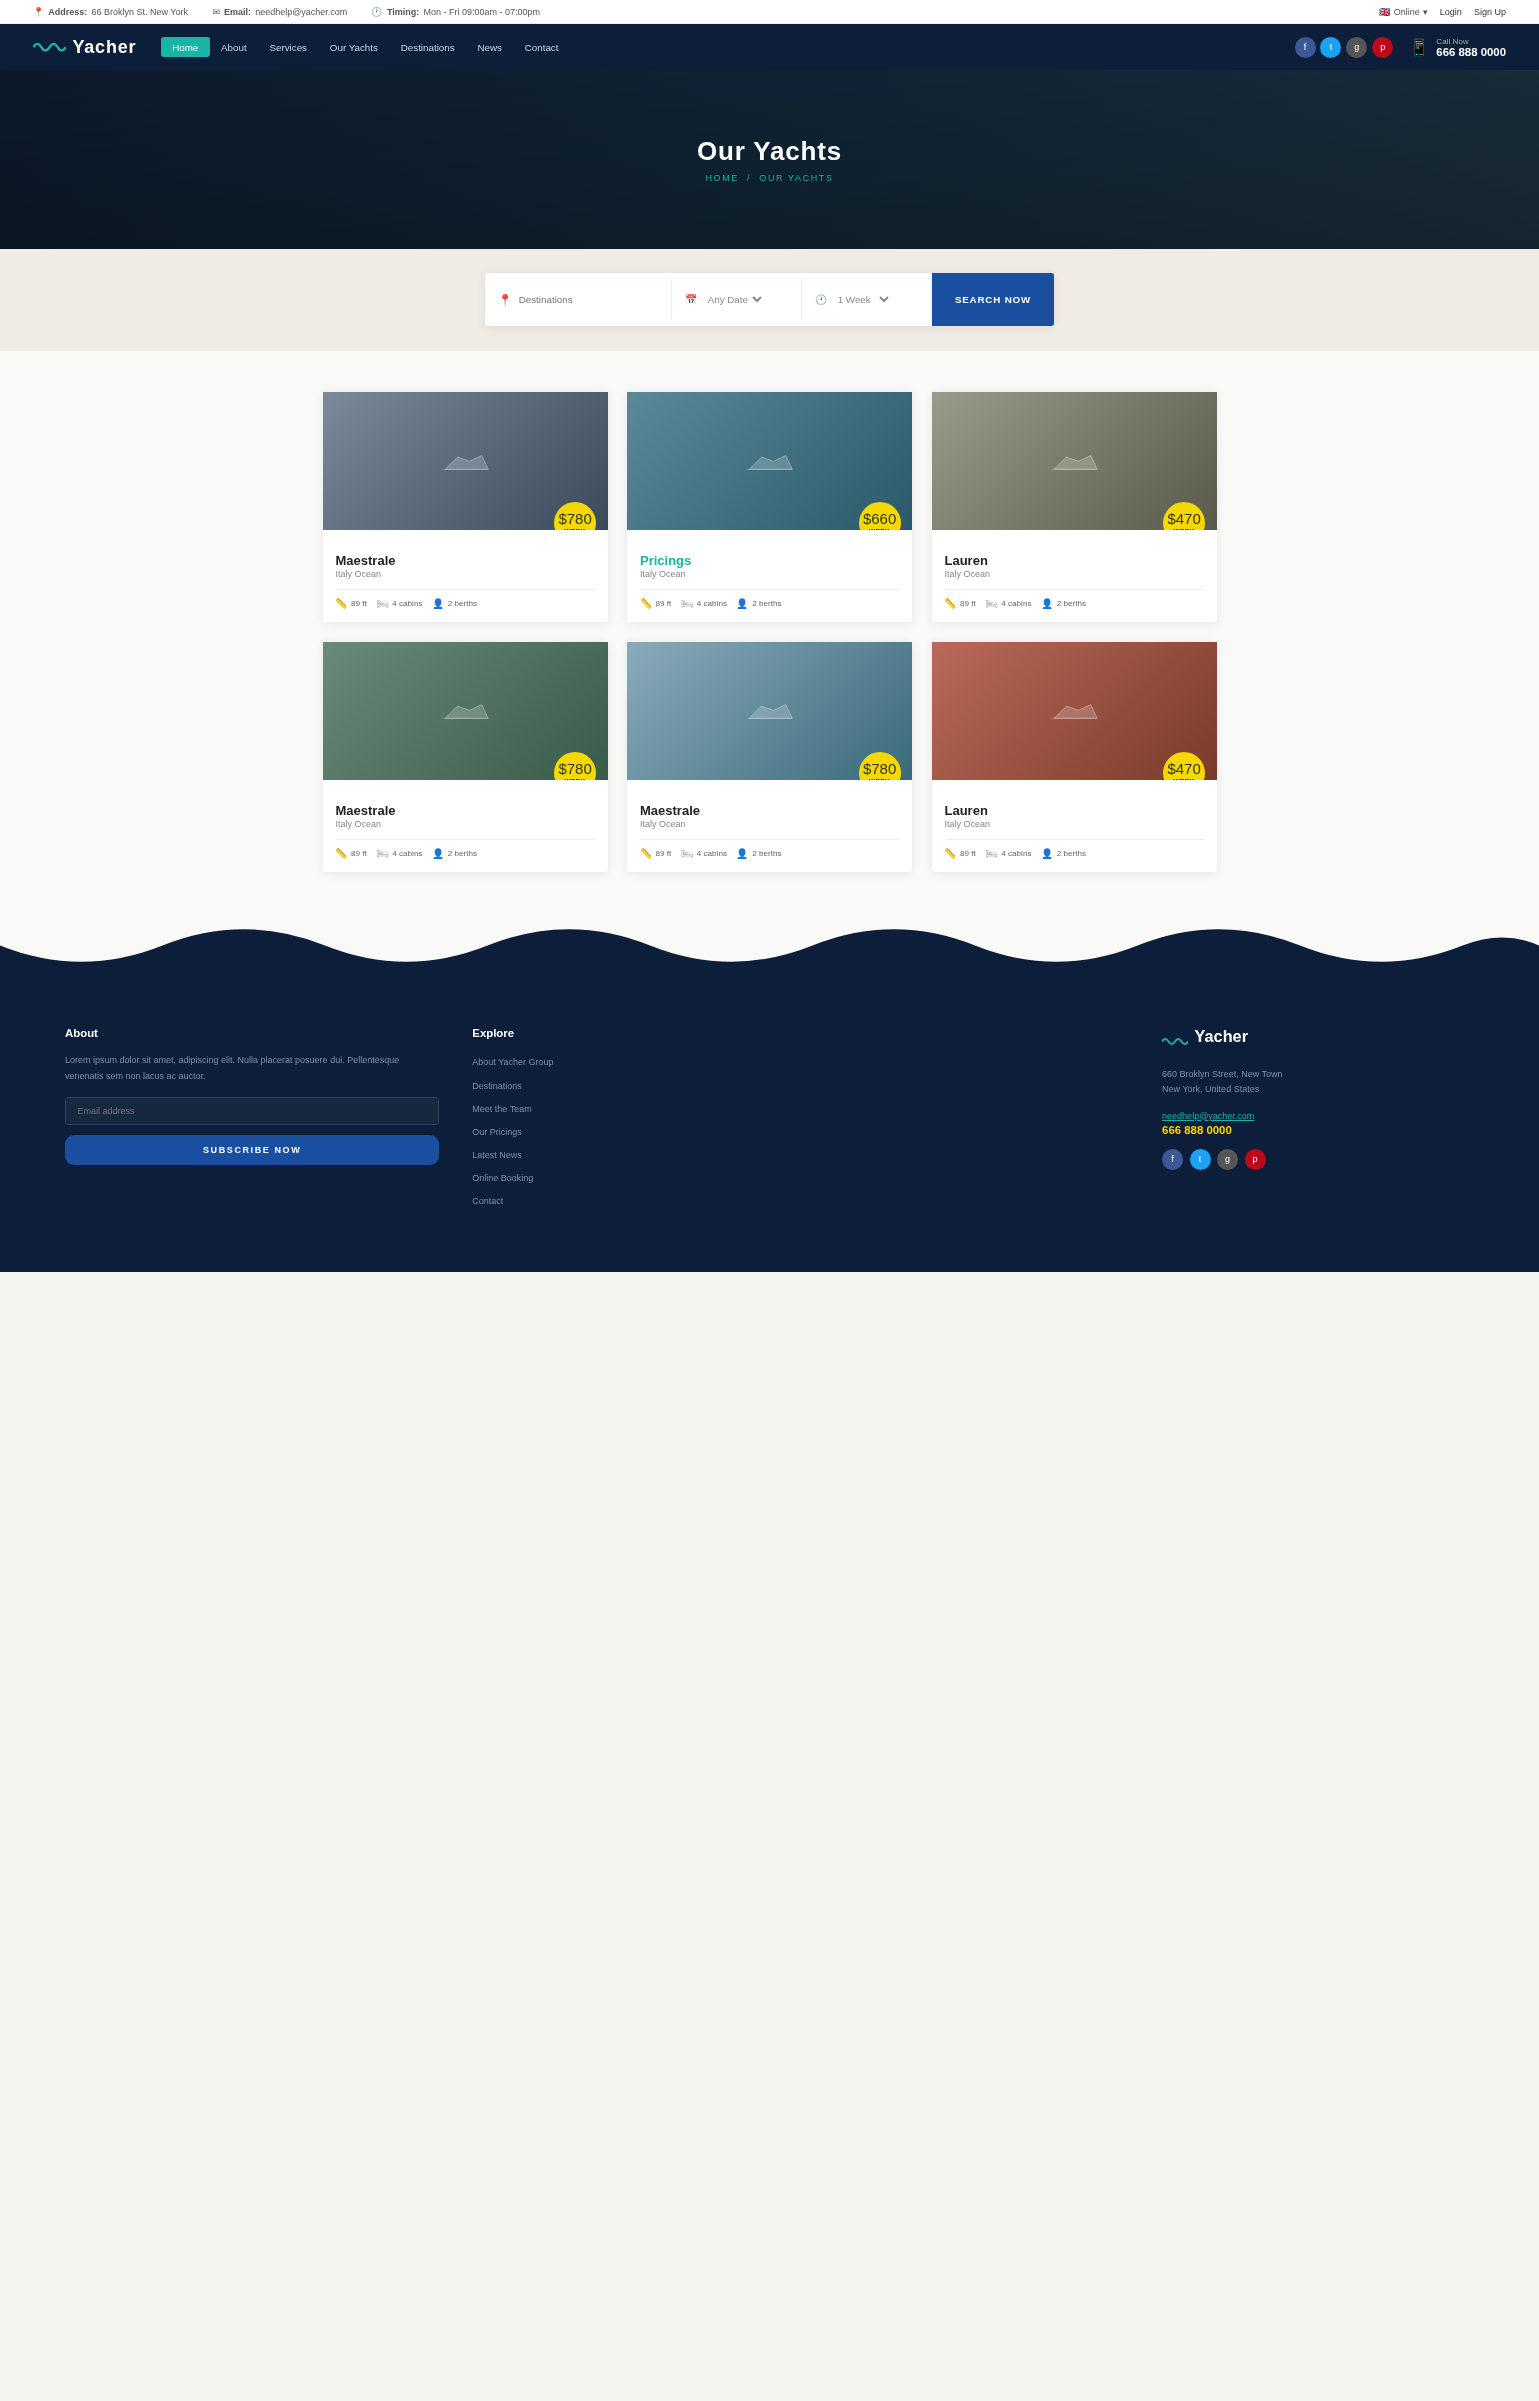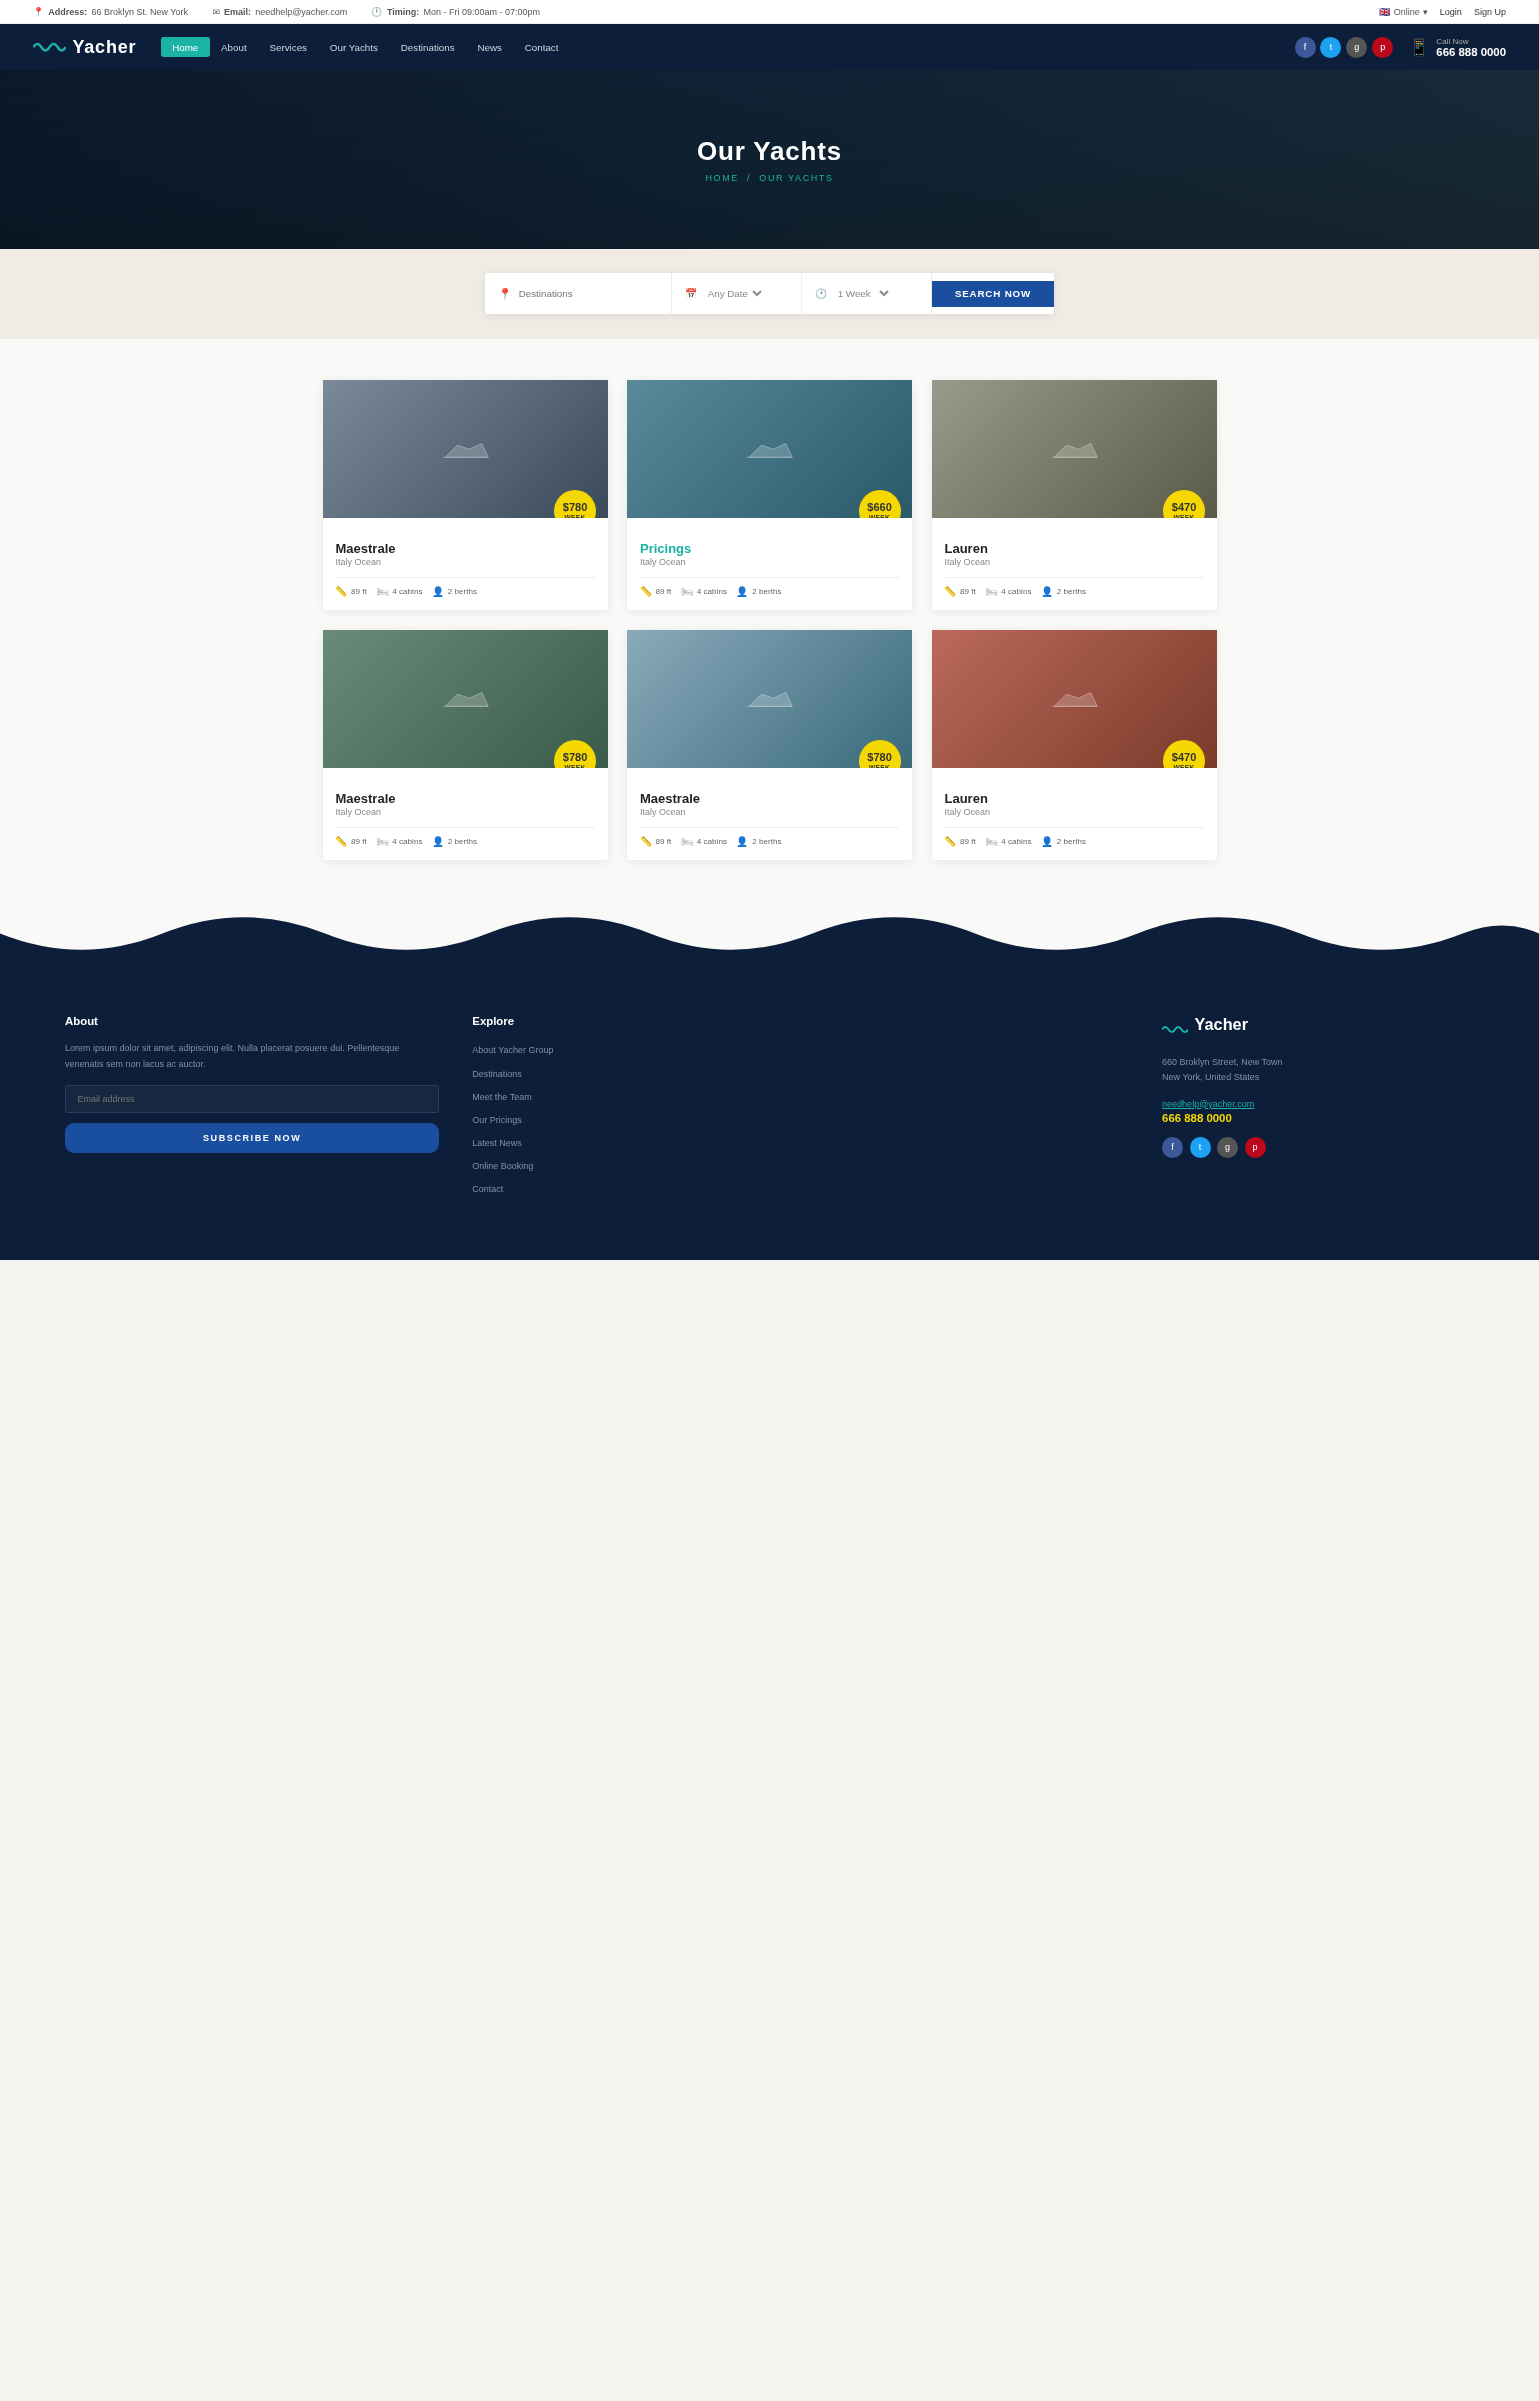--- a/index.html
+++ b/index.html
@@ -207,21 +207,21 @@
     }
     .search-select select {
       border: none; outline: none; background: transparent;
       font-size: 9.8px; color: #888; cursor: pointer;
     }
     .search-btn {
       background: #1a4fa0;
       color: #fff;
       border: none;
       padding: 0 23px;
-      height: 26px;
+      height: 53px;
       font-size: 9.8px;
       font-weight: 700;
       letter-spacing: 0.8px;
       cursor: pointer;
       text-transform: uppercase;
     }
 
     
     .yachts-section {
       padding: 41px 65px;
@@ -264,21 +264,21 @@
       flex-direction: column;
       align-items: center;
       justify-content: center;
       font-size: 8.1px;
       font-weight: 700;
       color: #333;
       z-index: 2;
       line-height: 1.2;
       text-align: center;
     }
-    .price-badge .amount { font-size: 11px; font-weight: 700; }
+    .price-badge .amount { font-size: 15px; font-weight: 400; }
     .price-badge .period { font-size: 6.5px; text-transform: uppercase; letter-spacing: 0.4px; }
     .yacht-body {
       padding: 23px 13px 13px;
     }
     .yacht-name {
       font-size: 13px;
       font-weight: 700;
       color: #222;
       margin-bottom: 1.6px;
     }

